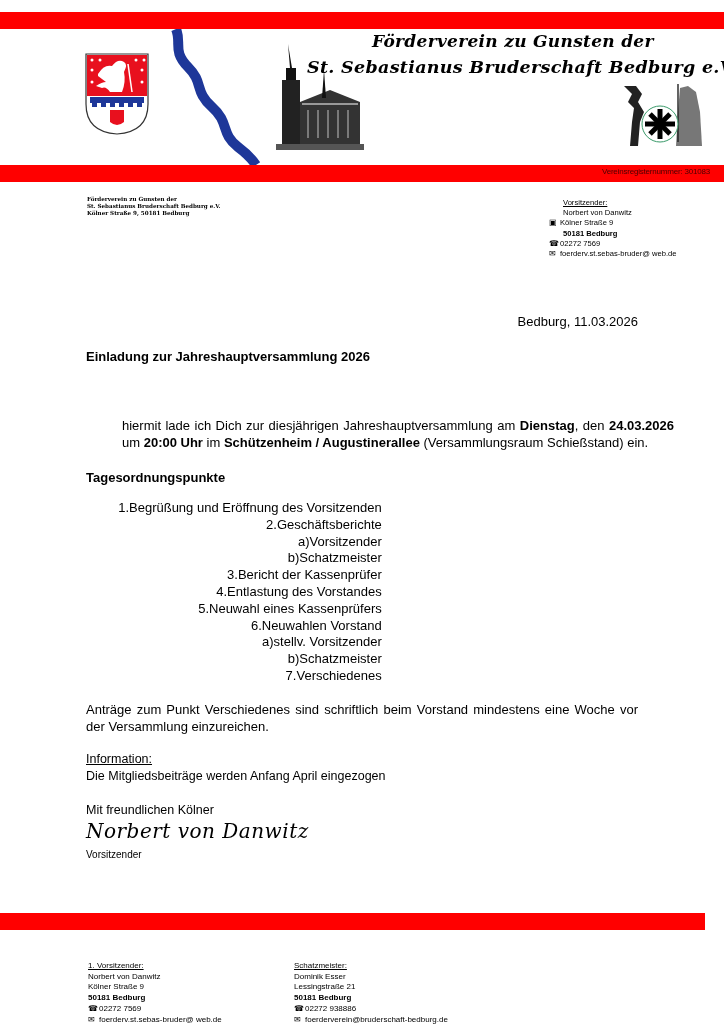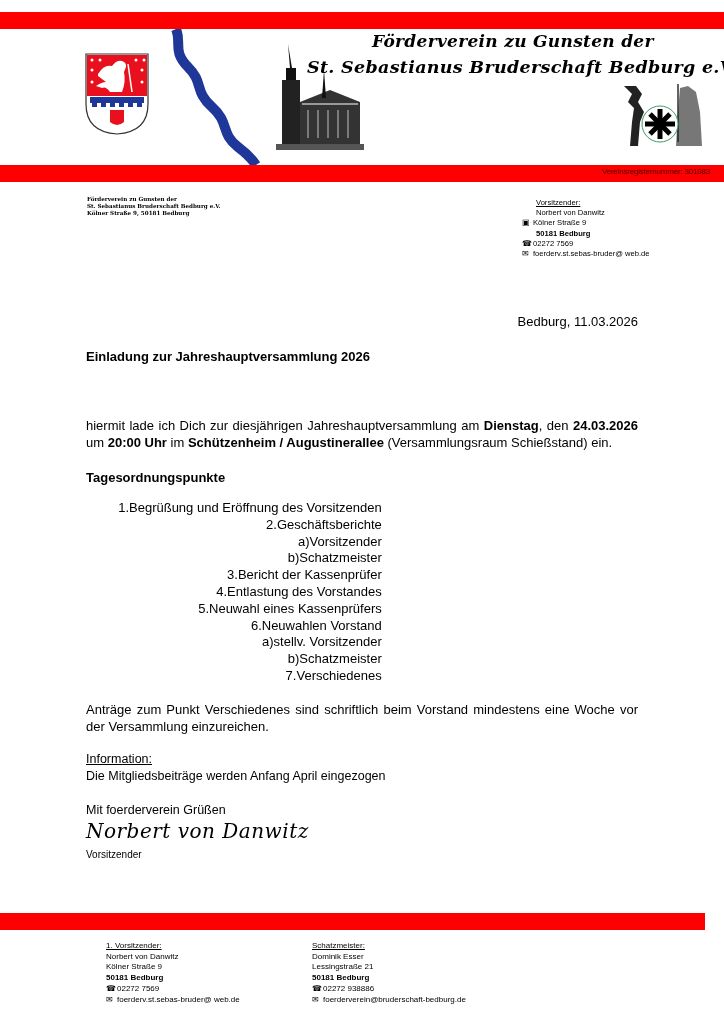--- a/index.html
+++ b/index.html
@@ -22,47 +22,47 @@
     .church { position: absolute; left: 274px; top: 40px; width: 92px; height: 112px; }
     .seal { position: absolute; left: 618px; top: 82px; width: 96px; height: 70px; }
     .title {
       position: absolute; font-family: "DejaVu Serif", serif; font-weight: bold;
       font-style: italic; color: #000; white-space: nowrap;
     }
     .title-1 { left: 372px; top: 31px; font-size: 17px; letter-spacing: 0.3px; }
     .title-2 { left: 307px; top: 57px; font-size: 17.5px; letter-spacing: 0.3px; }
 
     .sender { left: 87px; top: 196px; font-size: 5.6px; line-height: 7.2px; font-weight: bold; font-family: "DejaVu Serif", serif; }
-    .contact-top { left: 522px; top: 198px; font-size: 7.6px; line-height: 10.2px; }
+    .contact-top { left: 549px; top: 198px; font-size: 7.6px; line-height: 10.2px; }
     .contact-top .line { white-space: nowrap; }
     .u { text-decoration: underline; }
     .ind { padding-left: 14px; }
     .ico { display: inline-block; width: 11px; font-size: 8px; }
     .bold { font-weight: bold; }
 
     .date { right: 86px; top: 314px; font-size: 13px; padding-left: 12px; }
     .subject { left: 86px; top: 349px; font-size: 13px; font-weight: bold; }
     .body-text { left: 86px; width: 552px; font-size: 13px; line-height: 17px; text-align: justify; }
-    .p1 { top: 417px; }
+    .p1 { top: 417px; margin-left: 36px; }
     .agenda-title { left: 86px; top: 470px; font-size: 13px; font-weight: bold; }
     .agenda { left: 108px; top: 500px; font-size: 13px; line-height: 16.8px; text-align: right; }
     .agenda .num { display: inline-block; width: 21px; }
     .agenda .sub { padding-left: 20px; }
     .agenda .sub .num { width: 21px; }
     .p2 { top: 701px; }
     .info-label { left: 86px; top: 752px; font-size: 12.5px; text-decoration: underline; }
     .info-text { left: 86px; top: 769px; font-size: 12.5px; text-align: center; }
     .closing { left: 86px; top: 803px; font-size: 12.5px; }
     .signature {
       left: 86px; top: 819px; font-size: 20px; font-family: "DejaVu Serif", serif;
       font-style: italic; letter-spacing: 0.5px;
     }
     .role { left: 86px; top: 849px; font-size: 10px; }
 
-    .foot-col { top: 941px; font-size: 8px; line-height: 10.7px; margin-left: 18px; }
+    .foot-col { top: 961px; font-size: 8px; line-height: 10.7px; }
     .foot-1 { left: 88px; }
     .foot-2 { left: 294px; }
     .foot-col .line { white-space: nowrap; }
   </style>
 </head>
 <body>
 
 <div class="redbar bar-top"></div>
 
 <svg class="coat" viewBox="0 0 66 84">
@@ -163,21 +163,21 @@
   <div><span class="num">5.</span><span>Neuwahl eines Kassenprüfers</span></div>
   <div><span class="num">6.</span><span>Neuwahlen Vorstand</span></div>
   <div class="sub"><span class="num">a)</span><span>stellv. Vorsitzender</span></div>
   <div class="sub"><span class="num">b)</span><span>Schatzmeister</span></div>
   <div><span class="num">7.</span><span>Verschiedenes</span></div>
 </div>
 
 <div class="abs body-text p2">Anträge zum Punkt Verschiedenes sind schriftlich beim Vorstand mindestens eine Woche vor der Versammlung einzureichen.</div>
 <div class="abs info-label">Information:</div>
 <div class="abs info-text">Die Mitgliedsbeiträge werden Anfang April eingezogen</div>
-<div class="abs closing">Mit foerderverein Grüßen</div>
+<div class="abs closing">Mit freundlichen Kölner</div>
 <div class="abs signature">Norbert von Danwitz</div>
 <div class="abs role">Vorsitzender</div>
 
 <div class="redbar bar-foot"></div>
 
 <div class="abs foot-col foot-1">
   <div class="line u">1. Vorsitzender:</div>
   <div class="line">Norbert von Danwitz</div>
   <div class="line">Kölner Straße 9</div>
   <div class="line bold">50181 Bedburg</div>

